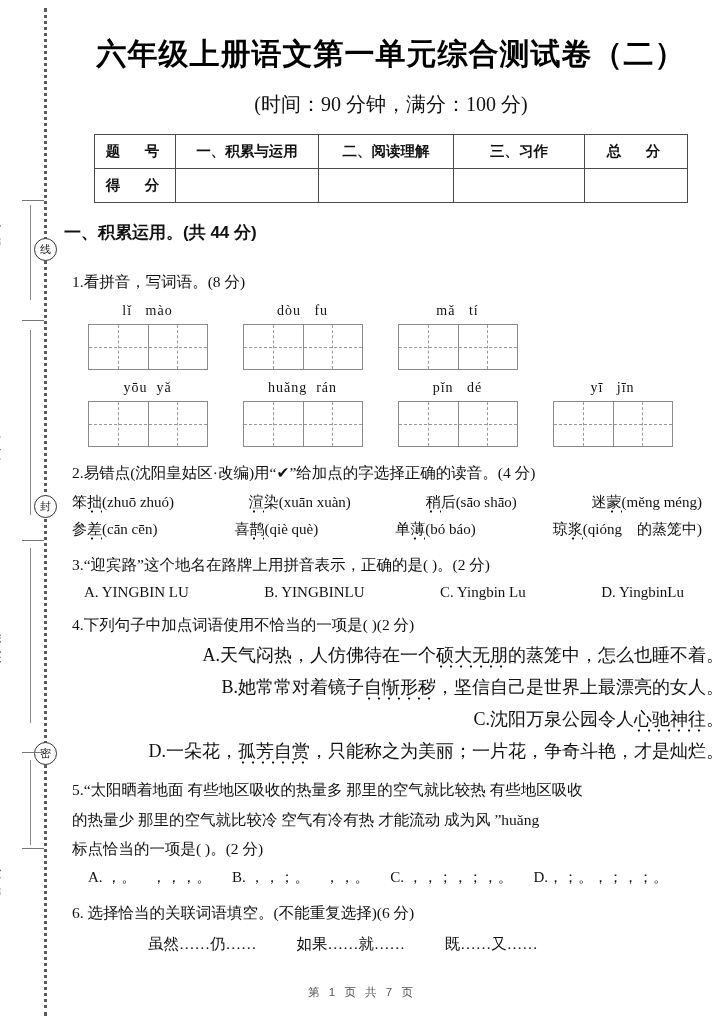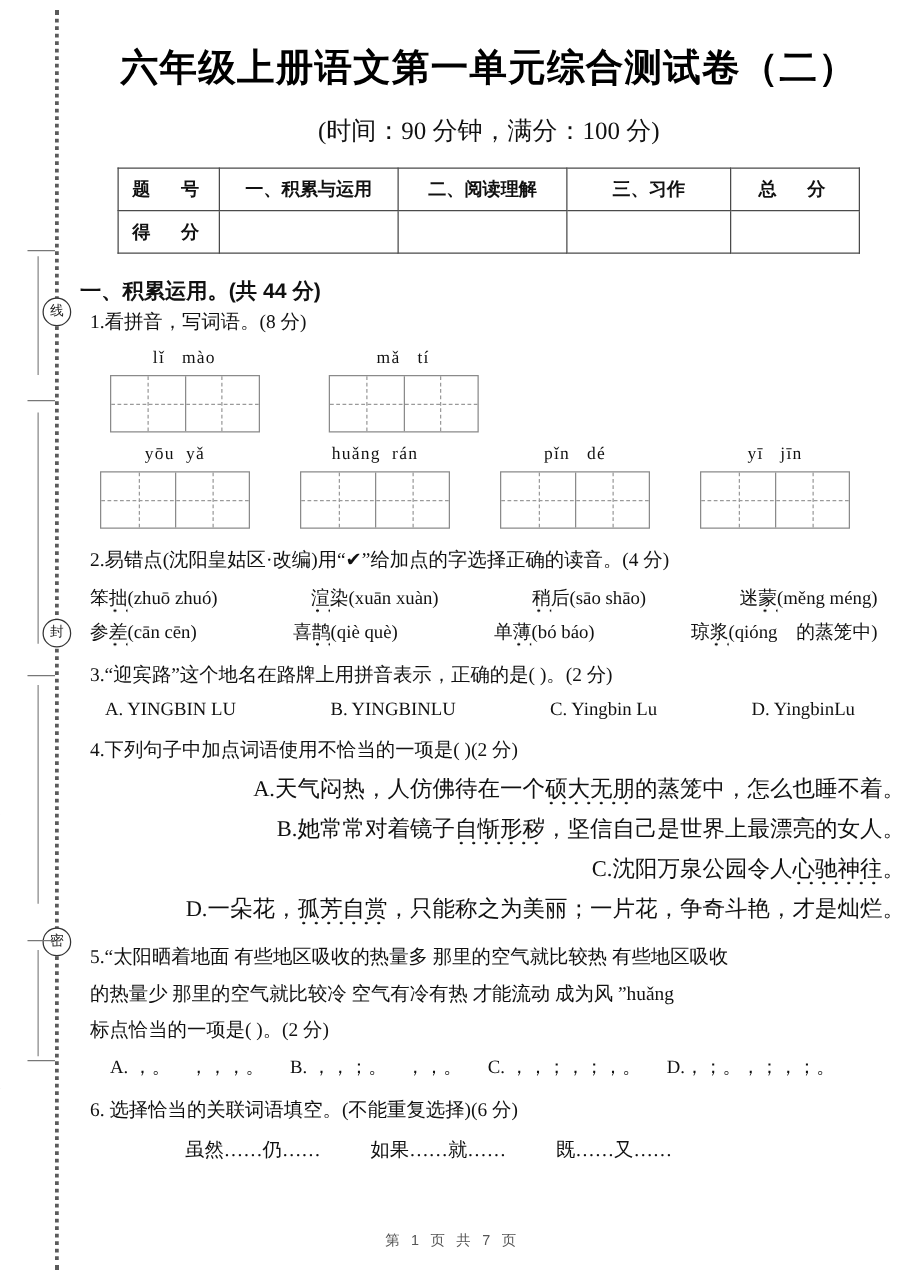--- a/index.html
+++ b/index.html
@@ -73,25 +73,25 @@
   td.lbl{width:78px;letter-spacing:5px;}
   td.c1{width:140px;}
   td.c2{width:132px;}
   td.c3{width:128px;}
   td.c4{width:100px;letter-spacing:5px;}
 
   .sec-head{
     margin:18px 0 0 6px;font-size:17px;font-weight:bold;
     font-family:"Liberation Sans","DejaVu Sans",sans-serif;
   }
-  .q{margin:2px 0 0 14px;font-size:15.5px;line-height:1.5;}
+  .q{margin:26px 0 0 14px;font-size:15.5px;line-height:1.5;}
   .q.tight{margin-top:6px;}
   .opt{margin:6px 0 0 28px;font-size:18px;line-height:1.45;text-align:right;}
 
-  .pinyin-row{display:flex;margin:10px 0 0 12px;width:620px;gap:20px;}
+  .pinyin-row{display:flex;margin:10px 0 0 12px;width:620px;}
   .pin-cell{width:155px;text-align:center;}
   .pin-text{font-size:14px;letter-spacing:1px;color:#111;white-space:pre;}
   .grid-box{
     margin:5px auto 0 auto;
     width:120px;height:46px;
     border:1.4px solid #8a8a8a;
     position:relative;box-sizing:border-box;background:#fff;
   }
   .grid-box .midv{
     position:absolute;left:50%;top:0;bottom:0;width:0;
@@ -194,20 +194,29 @@
       <div class="pin-cell">
         <div class="pin-text">lǐ   mào</div>
         <div class="grid-box">
           <div class="dash-v1"></div>
             <div class="midv"></div>
             <div class="dash-v2"></div>
             <div class="dash-h"></div>
         </div>
       </div>
       <div class="pin-cell">
+        <div class="pin-text">dòu   fu</div>
+        <div class="grid-box">
+          <div class="dash-v1"></div>
+            <div class="midv"></div>
+            <div class="dash-v2"></div>
+            <div class="dash-h"></div>
+        </div>
+      </div>
+      <div class="pin-cell">
         <div class="pin-text">mǎ   tí</div>
         <div class="grid-box">
           <div class="dash-v1"></div>
             <div class="midv"></div>
             <div class="dash-v2"></div>
             <div class="dash-h"></div>
         </div>
       </div>
     </div>
 

